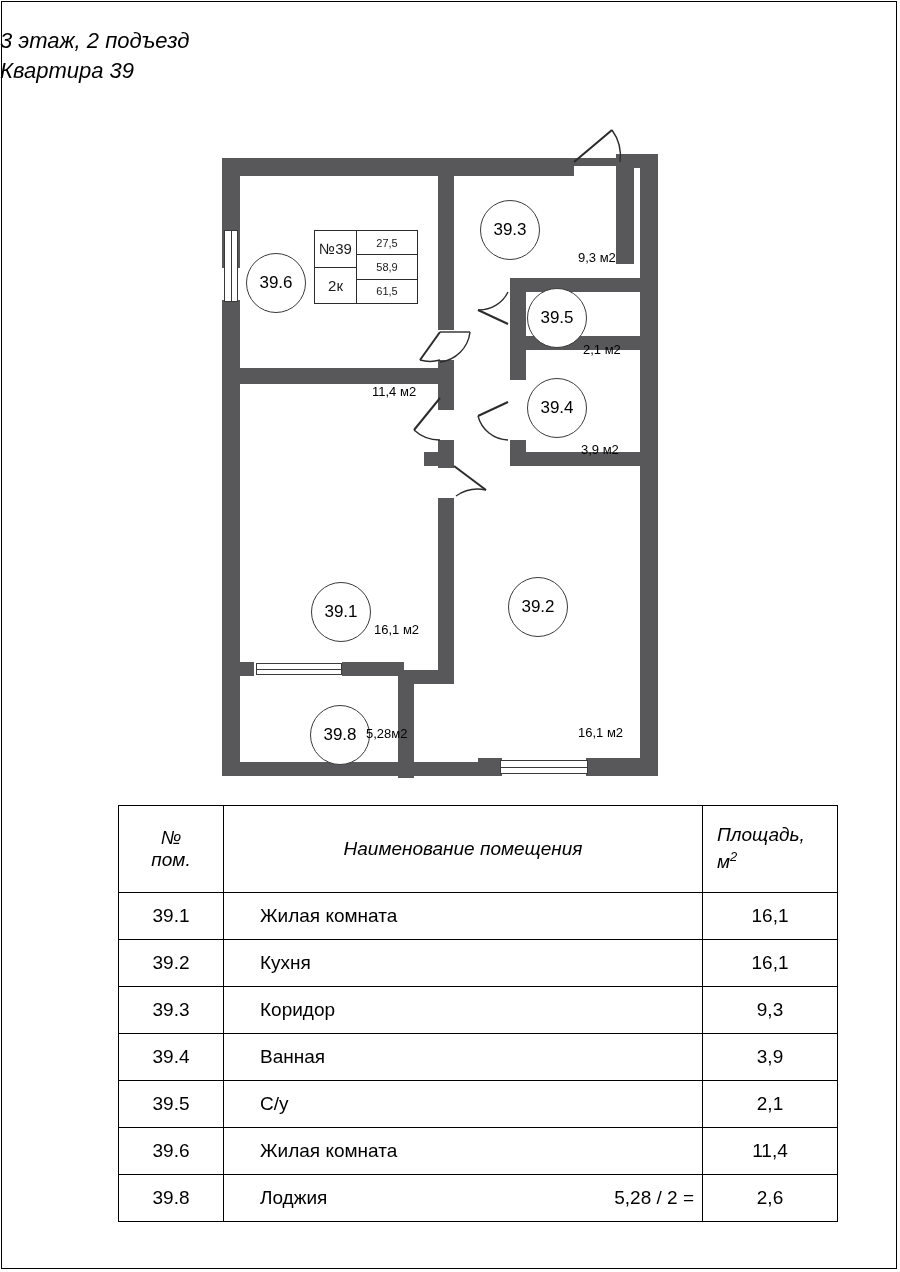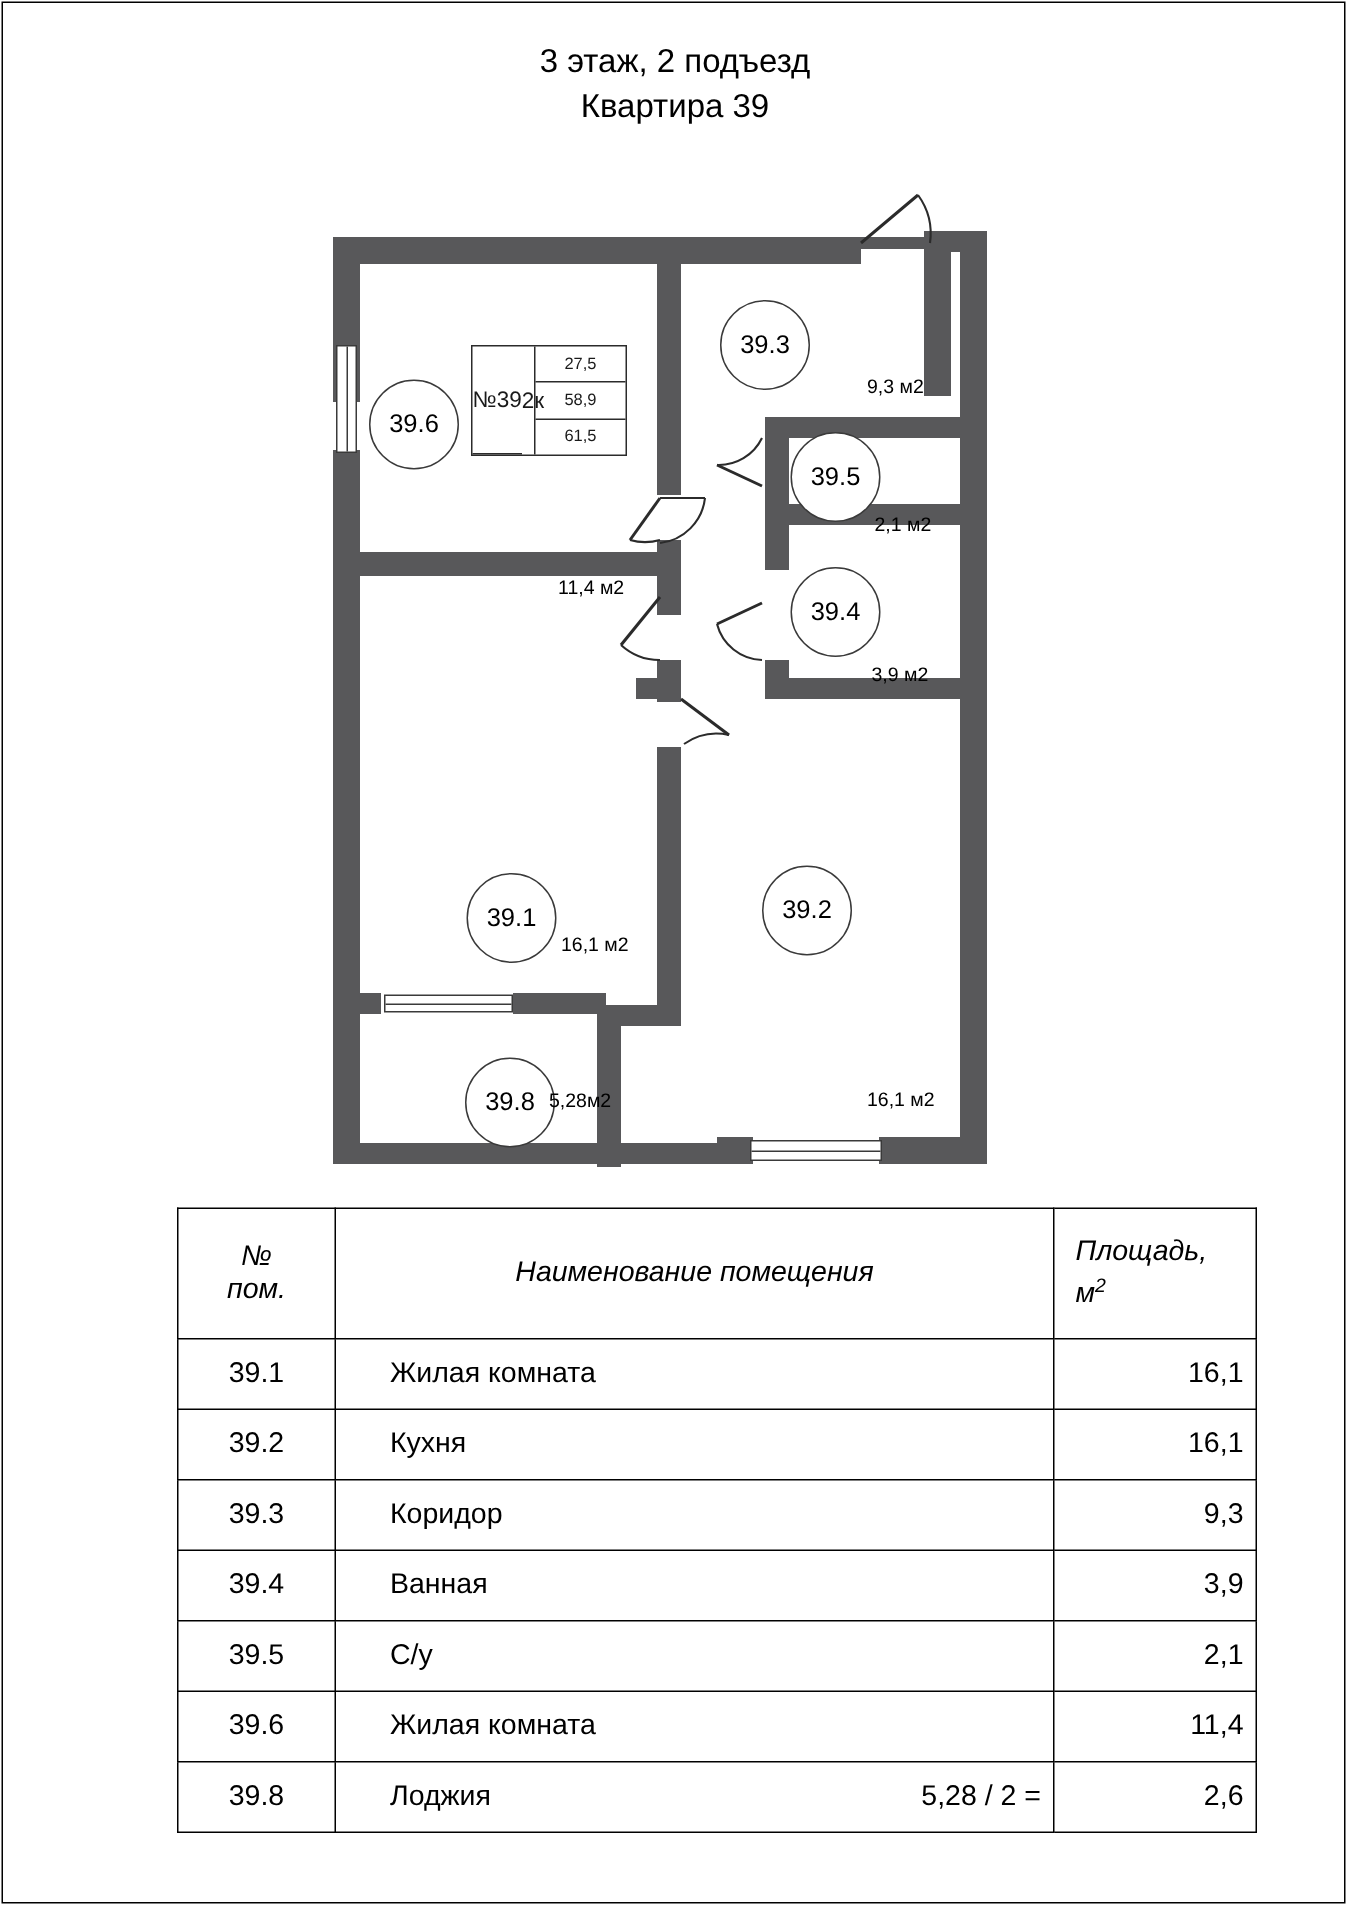--- a/index.html
+++ b/index.html
@@ -22,21 +22,21 @@
     border: 1px solid #000;
     box-sizing: border-box;
     pointer-events: none;
   }
 
   
   .title-block {
     position: absolute;
     left: 0; top: 26px;
     width: 900px;
-    text-align: center;
+    font-style: italic;
   }
   .title-line {
     font-size: 22px;
     line-height: 30px;
     color: #000;
   }
 
   
   .plan {
     position: absolute;
@@ -73,21 +73,21 @@
     width: 104px;
     height: 74px;
     box-sizing: border-box;
     display: flex;
   }
   .info-left {
     width: 42px;
     box-sizing: border-box;
     border-right: 1px solid #2b2b2b;
     display: flex;
-    flex-direction: row;
+    flex-direction: column;
   }
   .info-left .cell {
     flex: 1;
     display: flex;
     align-items: center;
     justify-content: center;
     font-size: 15px;
   }
   .info-left .cell:first-child { border-bottom: 1px solid #2b2b2b; }
   .info-right {
@@ -143,21 +143,21 @@
     border: 1px solid #000;
     font-size: 19px;
     color: #000;
     padding: 0 8px;
     height: 46px;
     vertical-align: middle;
     font-weight: normal;
   }
   .col-num { width: 88px; text-align: center; }
   .col-name { width: 462px; text-align: left; padding-left: 36px !important; }
-  .col-area { width: 112px; text-align: right; }
+  .col-area { width: 112px; text-align: center; }
 
   thead td {
     height: 86px !important;
     font-style: italic;
     text-align: center;
   }
   thead .col-name { text-align: center; padding-left: 8px !important; }
   thead .hdr-num { line-height: 22px; }
   thead .col-area { text-align: left; padding-left: 14px !important; line-height: 22px;}
   .sup { font-size: 13px; vertical-align: super; }

